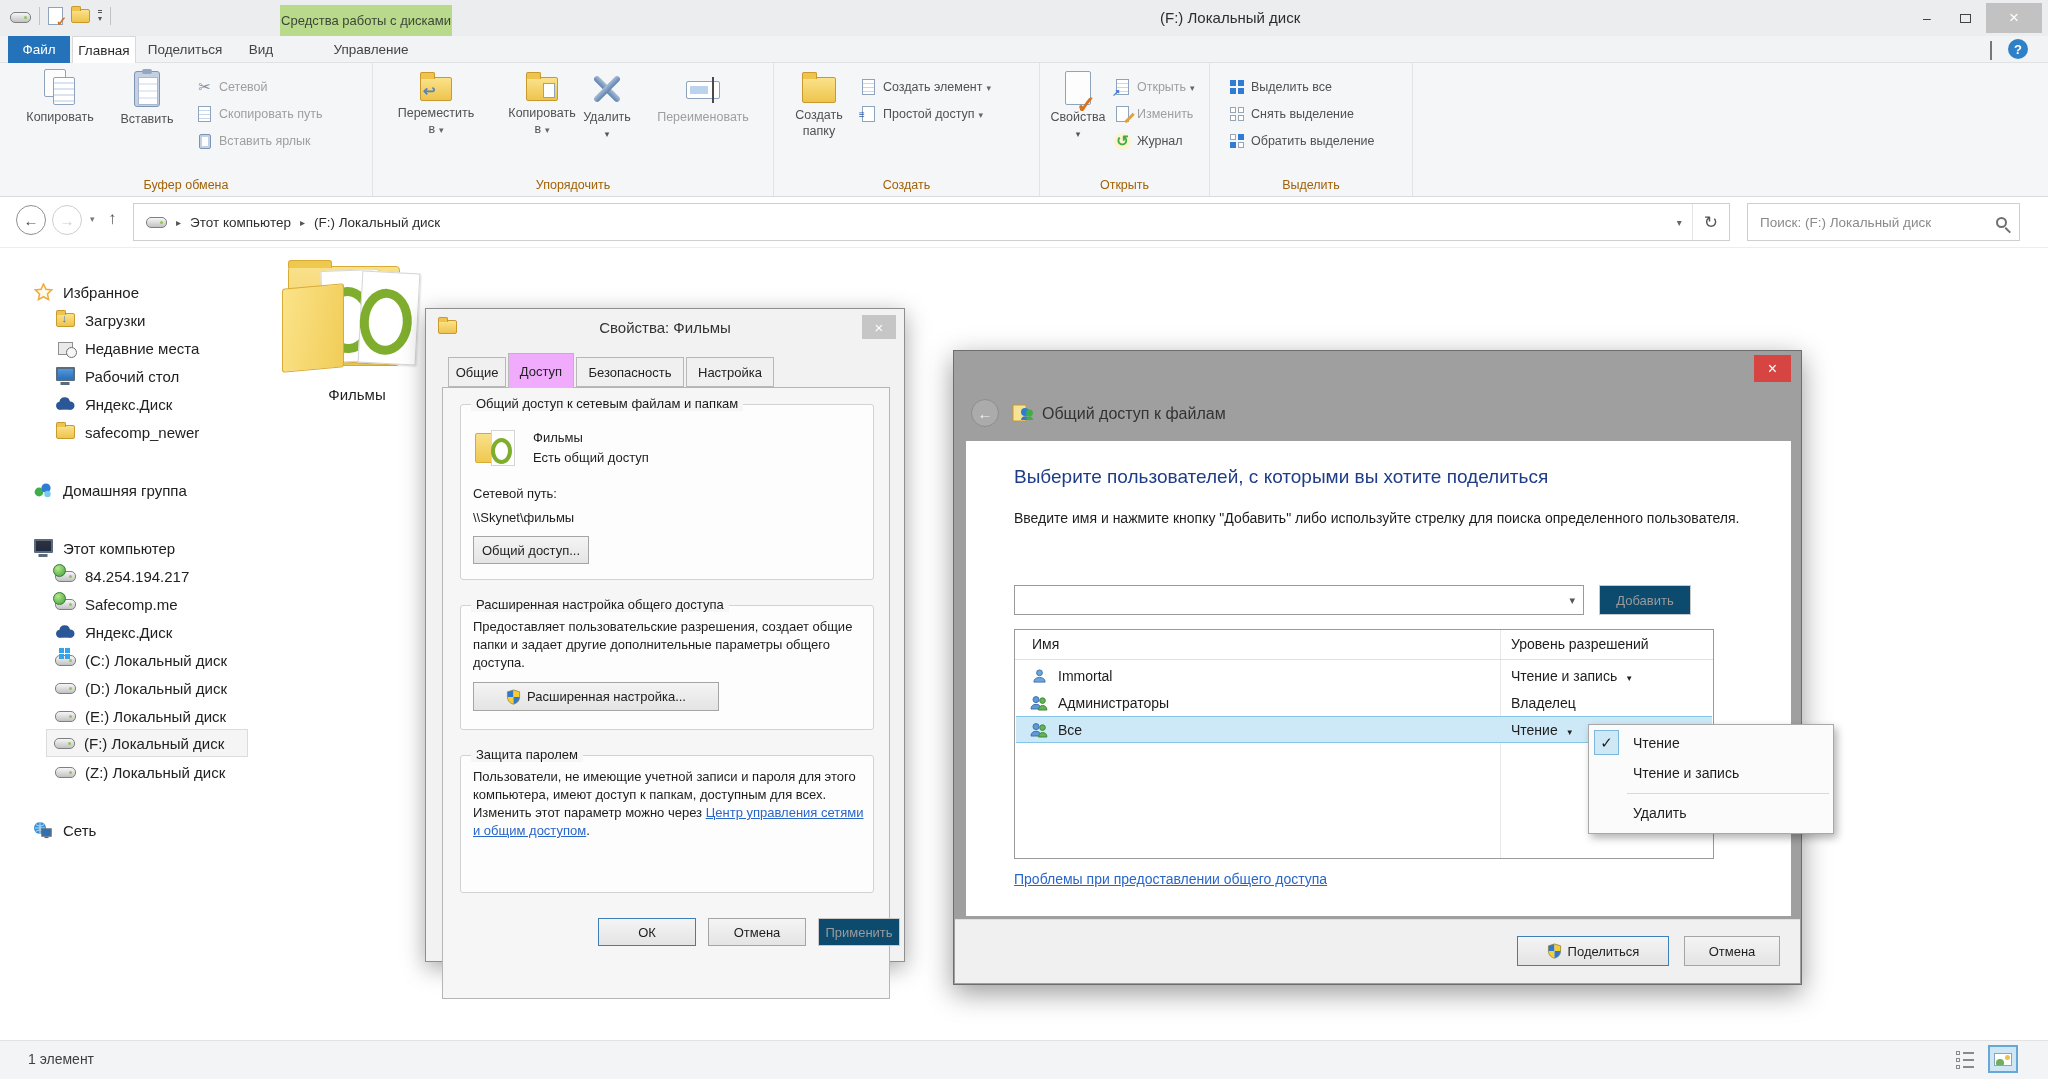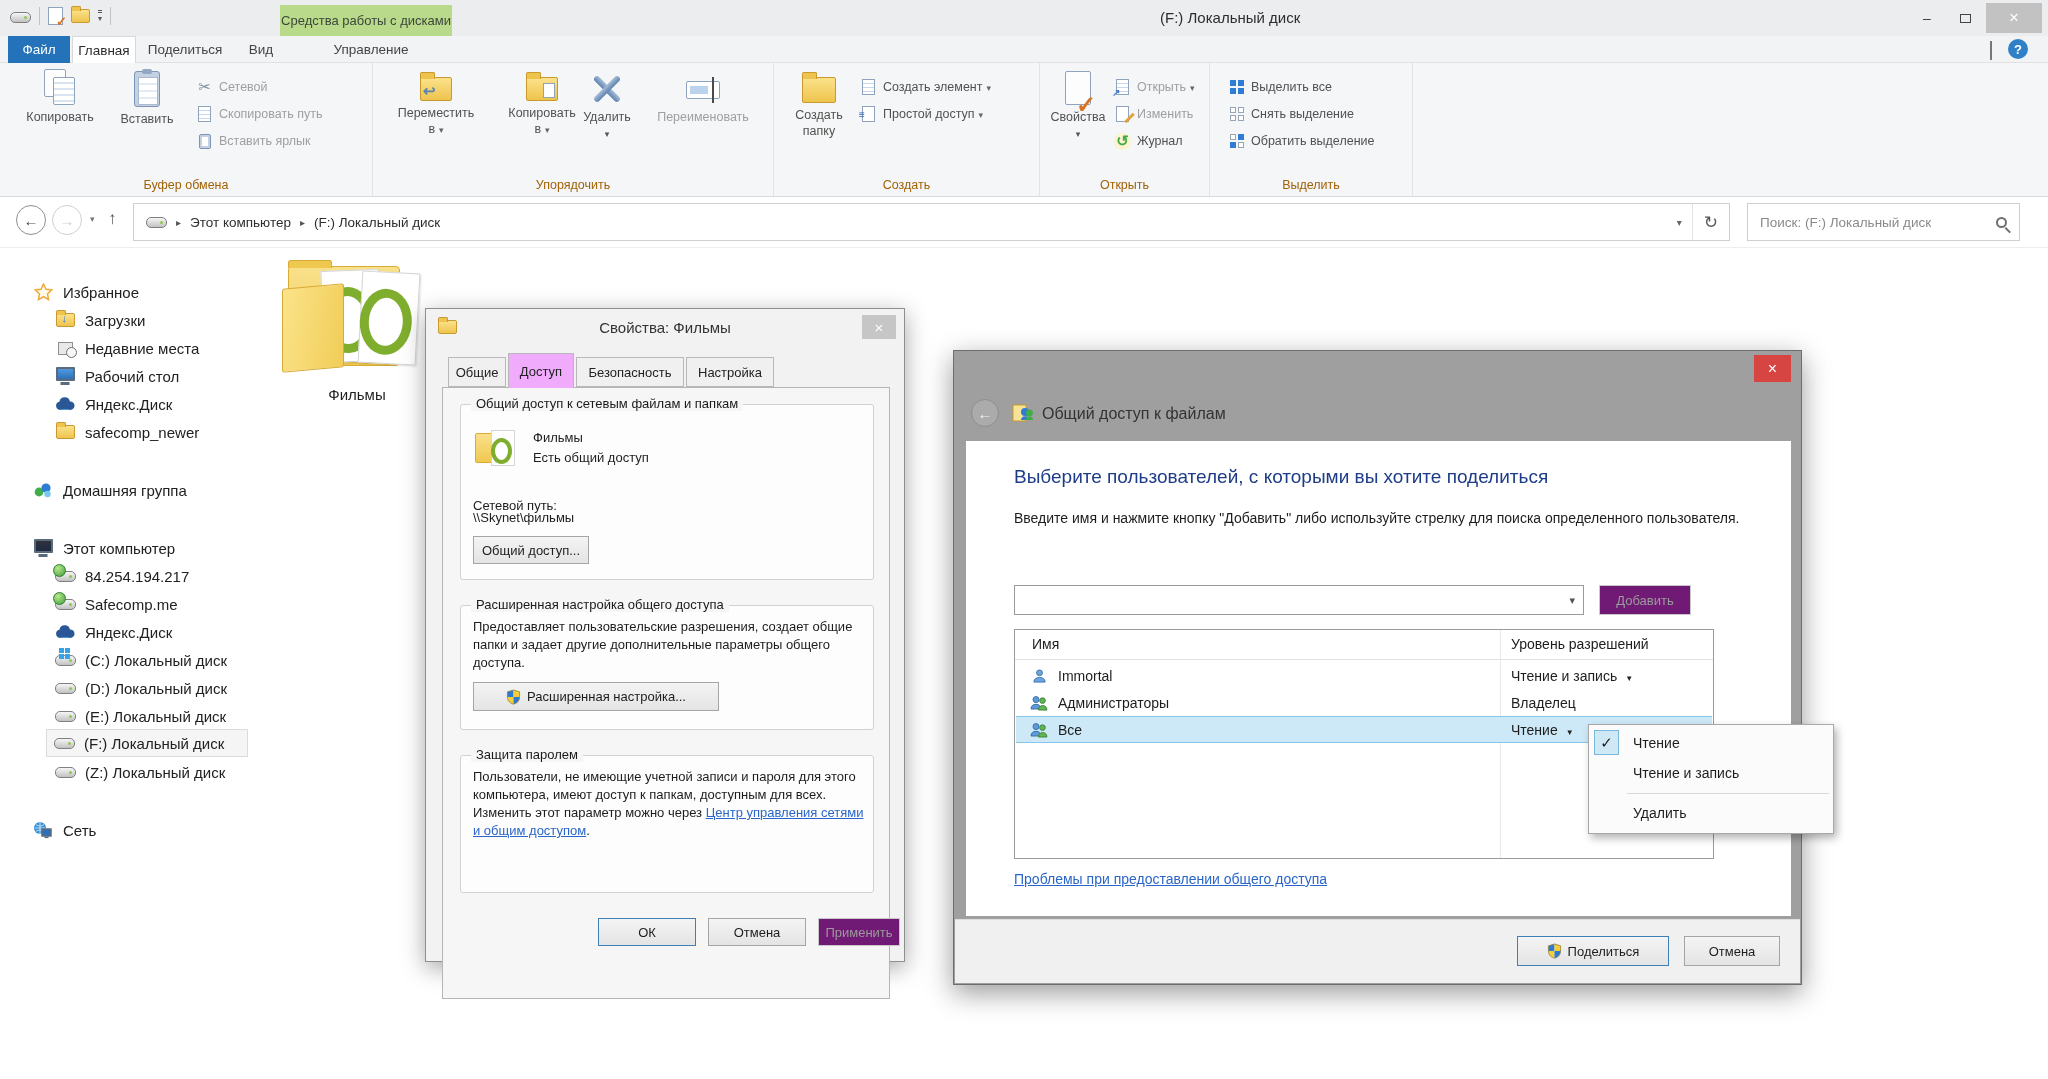--- a/index.html
+++ b/index.html
@@ -110,21 +110,21 @@
   .pd-title { position:absolute; left:0; right:0; text-align:center; font-size:15px; color:#333; }
   .pd-close { position:absolute; right:8px; top:6px; width:34px; height:24px; background:#c6c6c6; color:#fff; font-size:15px; display:flex; align-items:center; justify-content:center; }
   .ptab { position:absolute; height:30px; top:48px; background:#f0f0f0; border:1px solid #b8b8b8; display:flex; align-items:center; justify-content:center; font-size:13px; color:#222; }
   .ptab.active { top:44px; height:35px; background:#f0abfc; border-bottom:none; z-index:2; }
   .pd-page { position:absolute; left:16px; top:78px; width:448px; height:612px; background:#f6f6f6; border:1px solid #b5b5b5; }
   .gbox { position:absolute; background:#fdfdfd; border:1px solid #d2d2d2; border-radius:3px; }
   .gbox-label { position:absolute; top:-9px; left:10px; background:#f6f6f6; padding:0 5px; font-size:13px; color:#1a1a1a; white-space:nowrap; }
   .ptext { font-size:13px; color:#1d1d1d; line-height:18px; }
   .wbtn { display:flex; align-items:center; justify-content:center; gap:6px; background:linear-gradient(#f4f4f4,#e4e4e4); border:1px solid #a5a5a5; font-size:13px; color:#1d1d1d; }
   .wbtn.default { border-color:#3f7fb6; }
-  .wbtn.disabled { color:#9b9b9b; border-color:#c9c9c9; background:#701a75; }
+  .wbtn.disabled { color:#9b9b9b; border-color:#c9c9c9; background:#0c4a6e; }
   .linktext { color:#2a66c9; text-decoration:underline; }
 
   .mini-dvd { position:relative; width:46px; height:42px; }
   .mini-dvd .mf { position:absolute; left:0; top:6px; width:34px; height:30px; background:linear-gradient(#f9e08b,#efc84f); border:1px solid #d8ab35; border-radius:2px; }
   .mini-dvd .mc { position:absolute; left:16px; top:3px; width:24px; height:36px; background:#fff; border:1px solid #d5d5d5; }
   .mini-dvd .mc::after { content:""; position:absolute; right:2px; top:7px; width:13px; height:18px; border:4px solid #7fae2e; border-radius:50%; }
 
   .sdialog { position:absolute; left:953px; top:350px; width:849px; height:635px; background:#9f9f9f; border:1px solid #6e6e6e; box-shadow:0 8px 26px rgba(0,0,0,.4); }
   .sd-close { position:absolute; right:10px; top:4px; width:37px; height:27px; background:#d64541; color:#fff; font-size:16px; display:flex; align-items:center; justify-content:center; }
   .sd-back { position:absolute; left:17px; top:48px; width:28px; height:28px; border-radius:50%; background:#ababab; border:1px solid #8d8d8d; color:#f2f2f2; font-size:15px; display:flex; align-items:center; justify-content:center; }
@@ -520,21 +520,21 @@
     <div class="pd-page">
 
       <div class="gbox" style="left:17px;top:16px;width:414px;height:176px">
         <span class="gbox-label">Общий доступ к сетевым файлам и папкам</span>
         <div class="mini-dvd" style="position:absolute;left:14px;top:22px">
           <span class="mf"></span>
             <span class="mc"></span>
         </div>
         <div class="ptext" style="position:absolute;left:72px;top:24px">Фильмы</div>
         <div class="ptext" style="position:absolute;left:72px;top:44px">Есть общий доступ</div>
-        <div class="ptext" style="position:absolute;left:12px;top:92px">Сетевой путь:</div>
+        <div class="ptext" style="position:absolute;left:12px;top:80px">Сетевой путь:</div>
         <div class="ptext" style="position:absolute;left:12px;top:104px">\\Skynet\фильмы</div>
         <div class="wbtn" style="position:absolute;left:12px;top:131px;width:116px;height:28px">Общий доступ...</div>
       </div>
 
       <div class="gbox" style="left:17px;top:217px;width:414px;height:125px">
         <span class="gbox-label">Расширенная настройка общего доступа</span>
         <div class="ptext" style="position:absolute;left:12px;top:12px;width:392px">Предоставляет пользовательские разрешения, создает общие папки и задает другие дополнительные параметры общего доступа.</div>
         <div class="wbtn" style="position:absolute;left:12px;top:76px;width:246px;height:29px">
           <svg width="15" height="16" viewBox="0 0 16 17">
               <defs>
@@ -659,14 +659,34 @@
   </div>
 
   <div class="perm-menu">
     <div class="pm-check">✓</div>
     <div class="pm-item" style="top:4px">Чтение</div>
     <div class="pm-item" style="top:34px">Чтение и запись</div>
     <div class="pm-sep"></div>
     <div class="pm-item" style="top:74px">Удалить</div>
   </div>
 
+  <div class="statusbar">
+    <div class="st-text">1 элемент</div>
+    <div class="view-list">
+      <span class="vl-row">
+          <span class="vl-dot"></span>
+          <span class="vl-bar"></span>
+        </span>
+      <span class="vl-row">
+          <span class="vl-dot"></span>
+          <span class="vl-bar"></span>
+        </span>
+      <span class="vl-row">
+          <span class="vl-dot"></span>
+          <span class="vl-bar"></span>
+        </span>
+    </div>
+    <div class="view-thumb">
+      <span class="vt-pic"></span>
+    </div>
+  </div>
 
 </div>
 
 </body></html>

